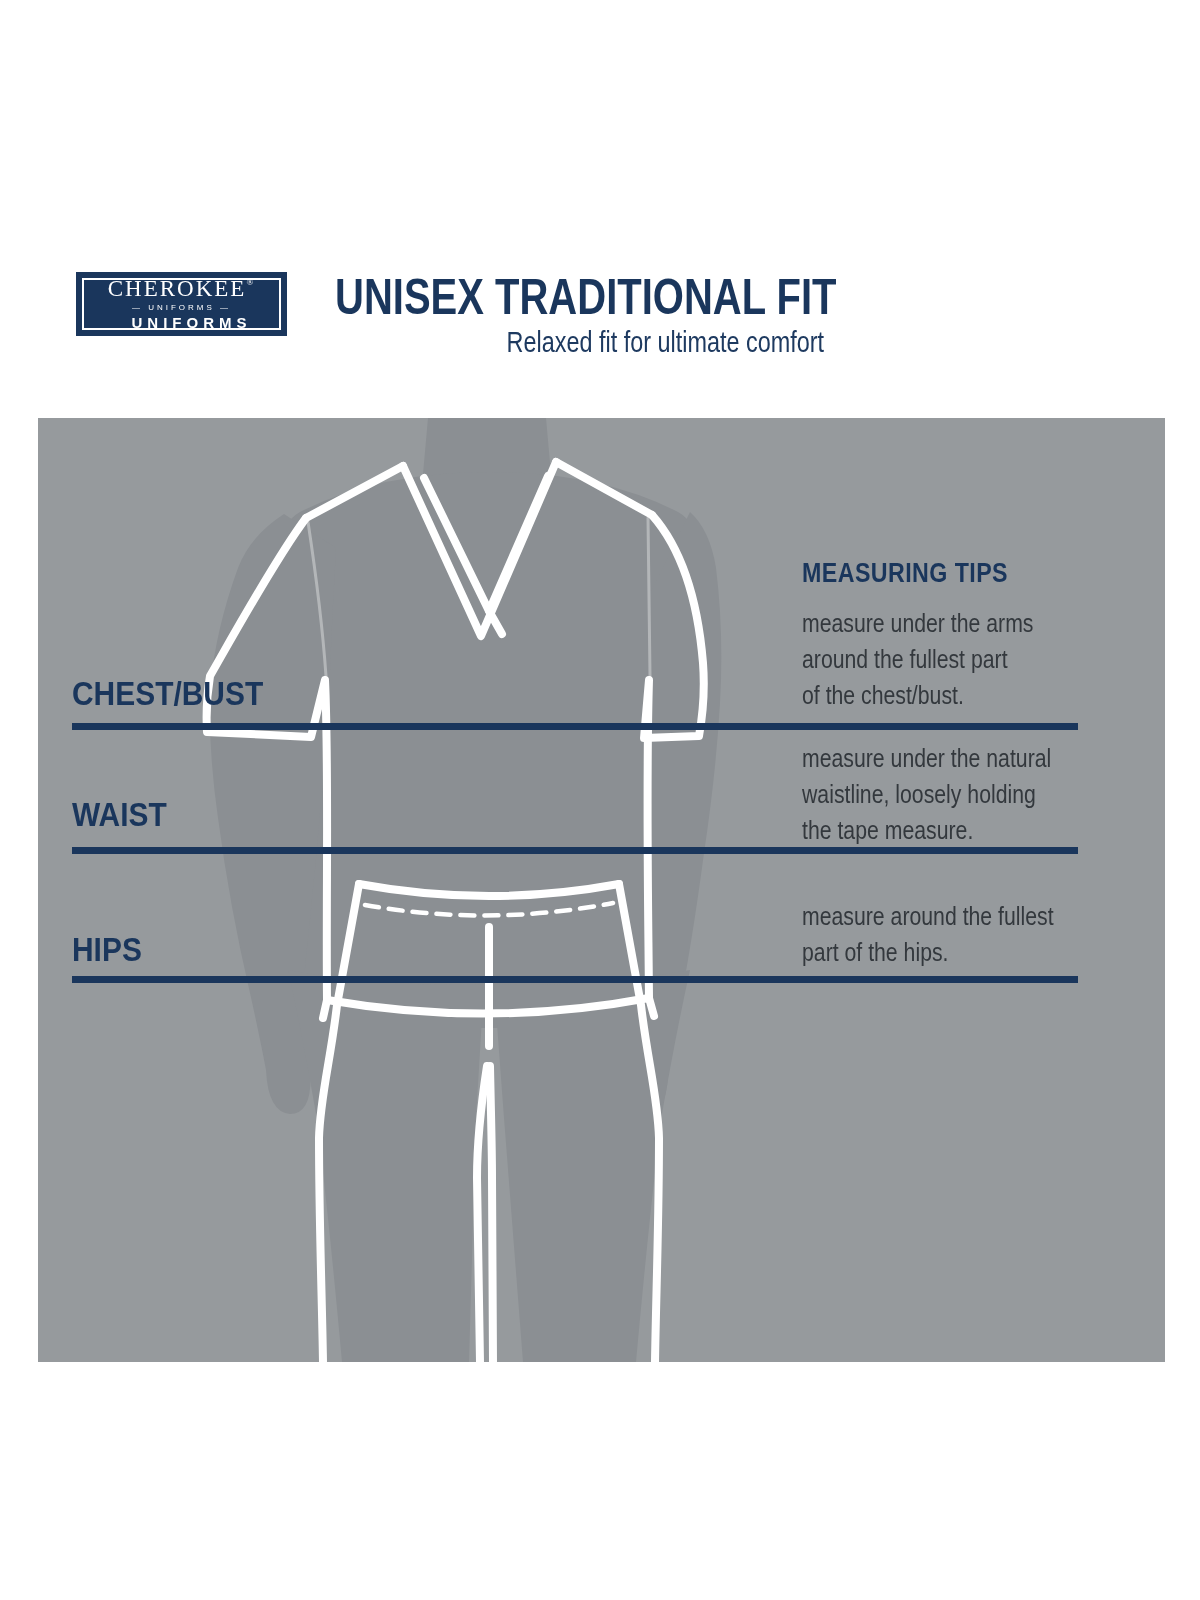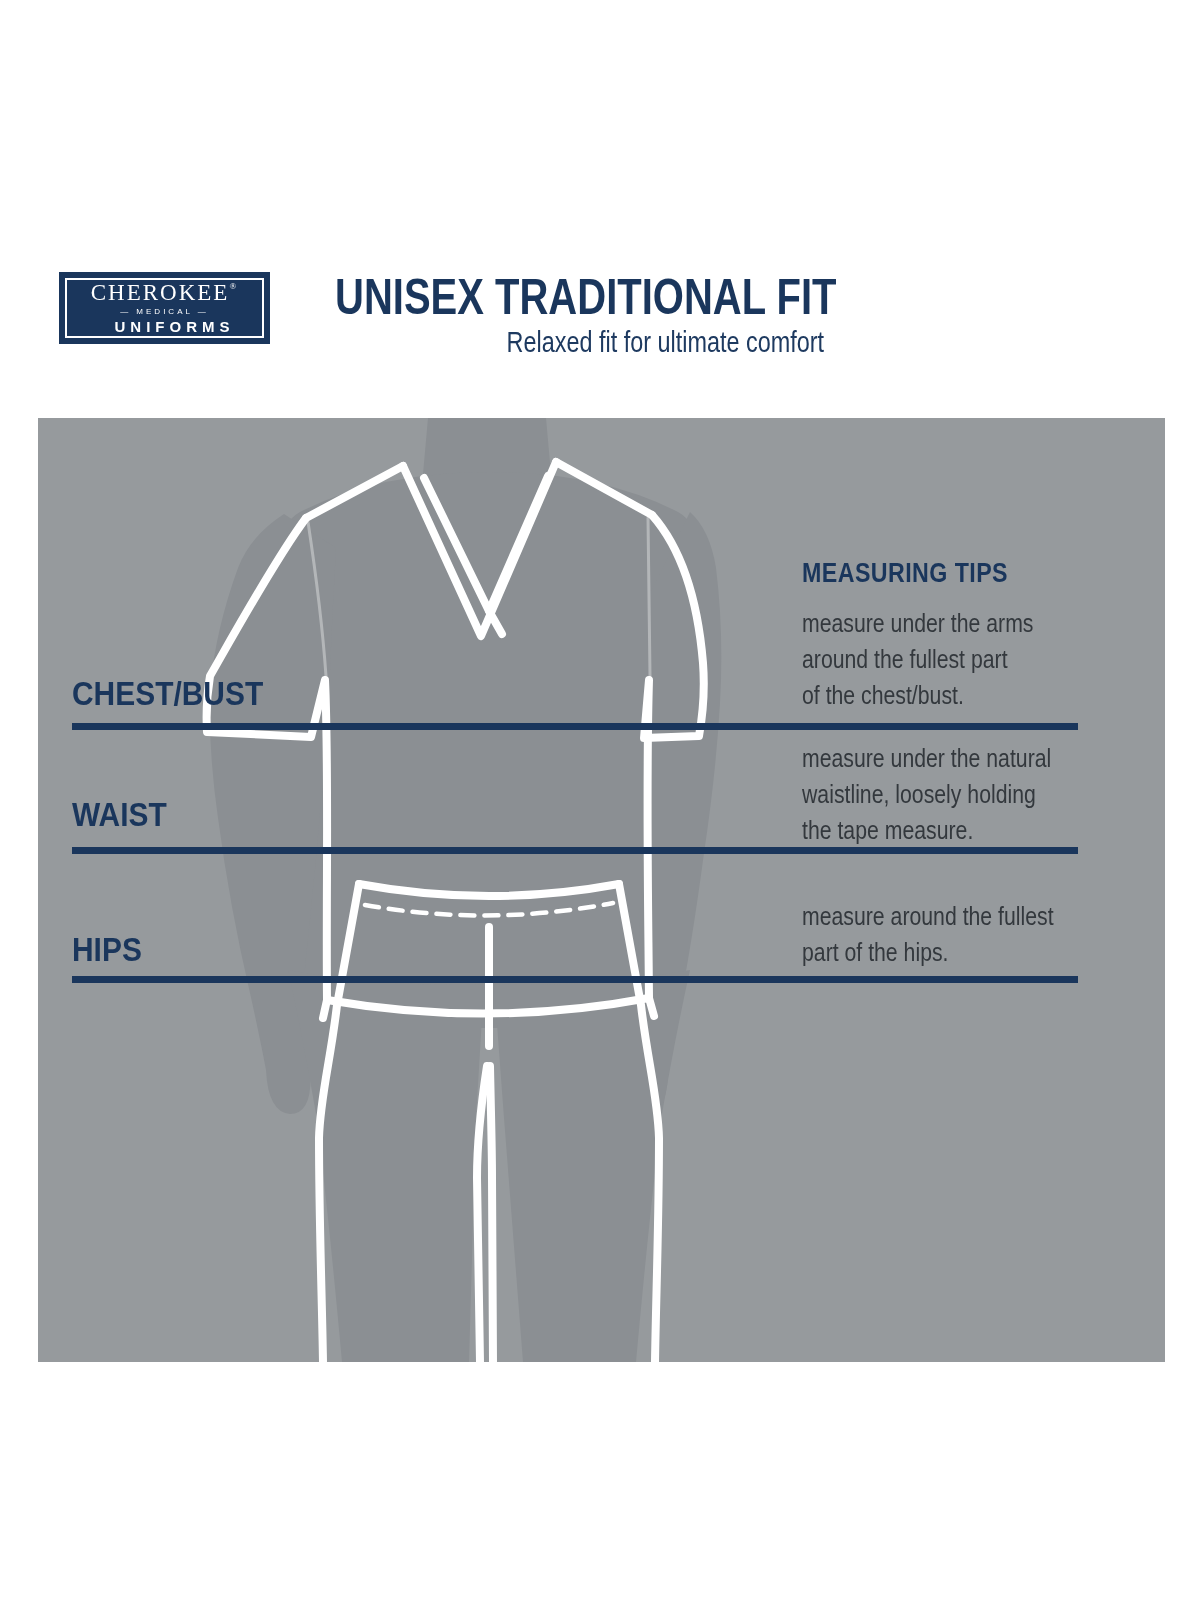--- a/index.html
+++ b/index.html
@@ -3,21 +3,21 @@
 <meta charset="utf-8">
 <style>
   :root{
     --navy:#1A365C; --panel:#969A9D; --sil:#8B8F93; --ink:#33383D; --white:#FFFFFF;
   }
   html,body{margin:0;padding:0;background:#fff;}
   .page{position:relative;width:1200px;height:1600px;background:#fff;overflow:hidden;
         font-family:"Liberation Sans", sans-serif;}
 
   
-  .logo{position:absolute;left:59px;top:272px;width:211px;height:72px;background:var(--navy);}
+  .logo{position:absolute;left:76px;top:272px;width:211px;height:64px;background:var(--navy);}
   .logo-inner{position:absolute;left:6px;top:6px;right:6px;bottom:6px;border:2px solid #fff;
               display:flex;flex-direction:column;align-items:center;justify-content:center;color:#fff;}
   .logo-brand{font-family:"Liberation Serif", serif;font-size:23px;letter-spacing:2px;line-height:24px;}
   .logo-brand .reg{font-size:9px;vertical-align:top;line-height:10px;}
   .logo-division{font-size:8px;letter-spacing:3px;line-height:11px;margin-top:1px;}
   .logo-name{font-size:15px;font-weight:bold;letter-spacing:5px;line-height:18px;margin-top:1px;padding-left:20px;}
 
   
   .hdr{position:absolute;left:335px;top:271px;color:var(--navy);text-align:right;}
   .hdr-title{font-size:50px;font-weight:bold;letter-spacing:0px;transform:scaleX(.80);transform-origin:0 0;
@@ -42,21 +42,21 @@
        white-space:pre-line;transform:scaleX(.85);transform-origin:0 0;width:max-content;}
 </style>
 </head>
 <body>
 
 <div class="page">
 
   <div class="logo">
     <div class="logo-inner">
       <div class="logo-brand"><span>CHEROKEE</span><span class="reg">®</span></div>
-      <div class="logo-division">— MEDICAL —</div>
+      <div class="logo-division">— UNIFORMS —</div>
       <div class="logo-name">UNIFORMS</div>
     </div>
   </div>
 
   <div class="hdr">
     <div class="hdr-title">UNISEX TRADITIONAL FIT</div>
     <div class="hdr-sub">Relaxed fit for ultimate comfort</div>
   </div>
 
   <div class="panel">

